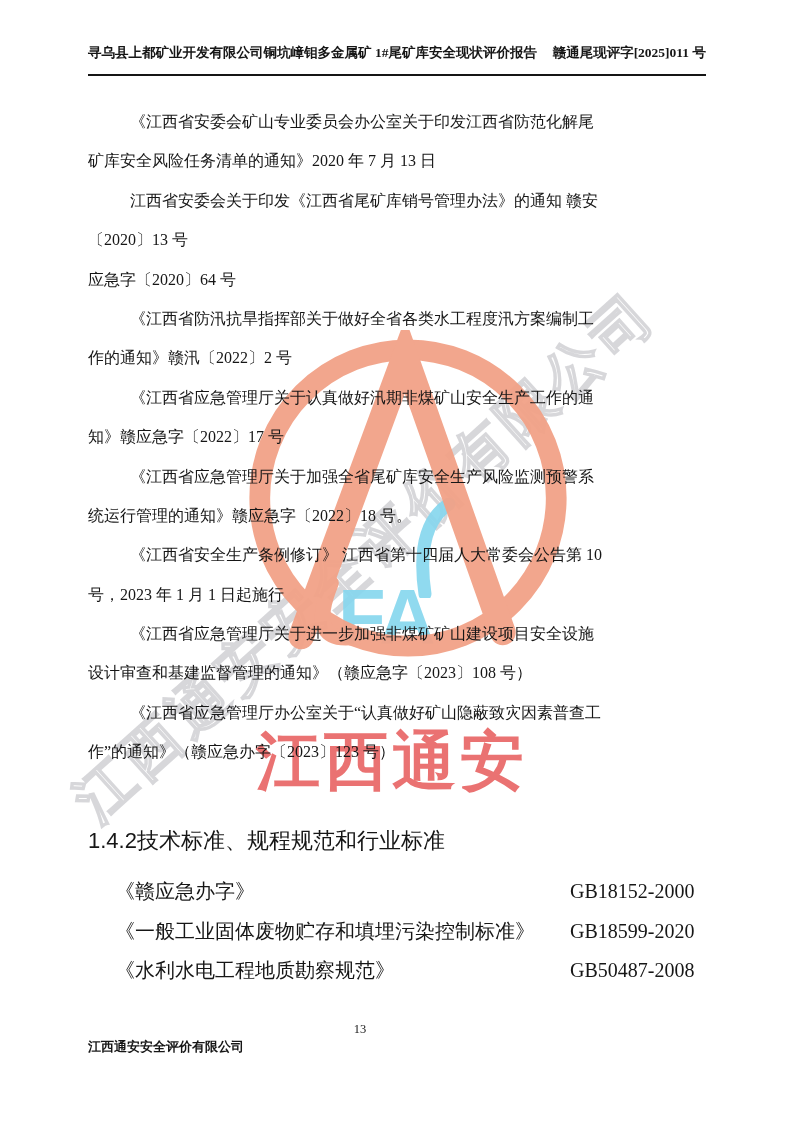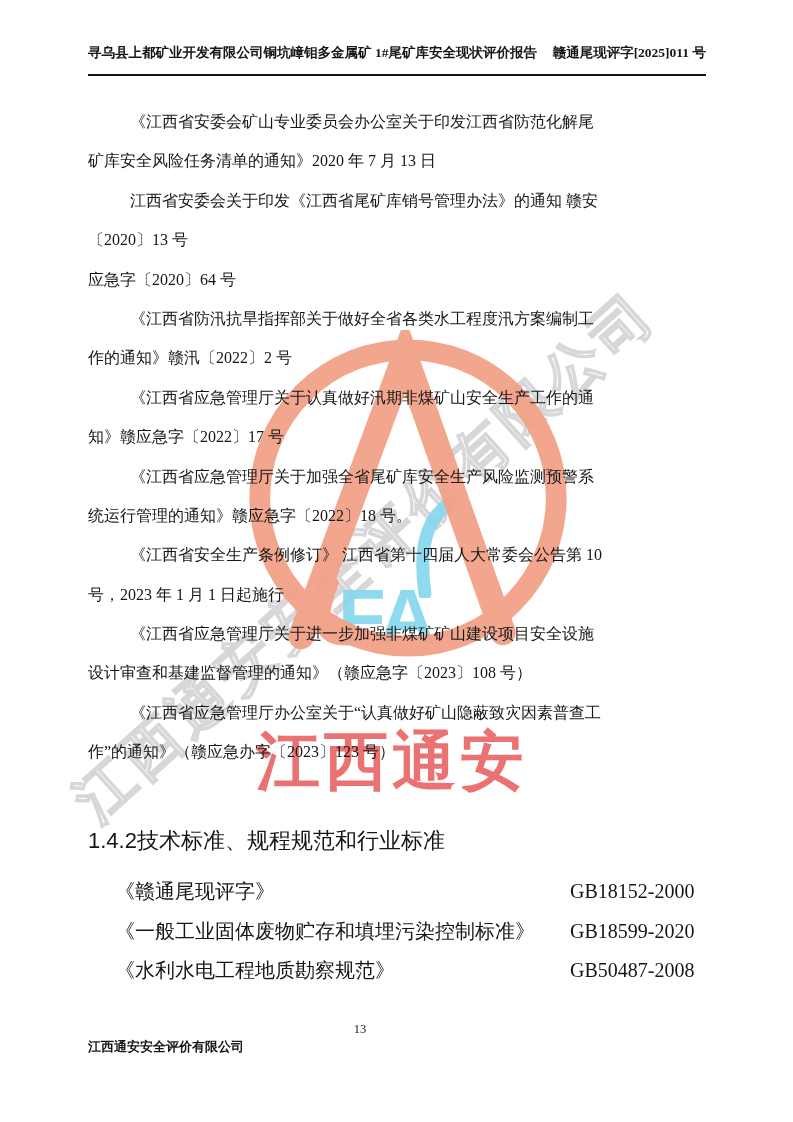--- a/index.html
+++ b/index.html
@@ -124,21 +124,21 @@
         <div class="line first">《江西省应急管理厅关于进一步加强非煤矿矿山建设项目安全设施</div>
         <div class="line">设计审查和基建监督管理的通知》（赣应急字〔2023〕108 号）</div>
         <div class="line first">《江西省应急管理厅办公室关于“认真做好矿山隐蔽致灾因素普查工</div>
         <div class="line">作”的通知》（赣应急办字〔2023〕123 号）</div>
       </div>
 
     <div class="section-heading">1.4.2技术标准、规程规范和行业标准</div>
 
     <div class="standards">
   <div class="row">
-    <span class="name">《赣通尾现评字》</span>
+    <span class="name">《赣应急办字》</span>
     <span class="code">GB18152-2000</span>
   </div>
 
   <div class="row">
     <span class="name">《一般工业固体废物贮存和填埋污染控制标准》</span>
     <span class="code">GB18599-2020</span>
   </div>
 
   <div class="row">
     <span class="name">《水利水电工程地质勘察规范》</span>

